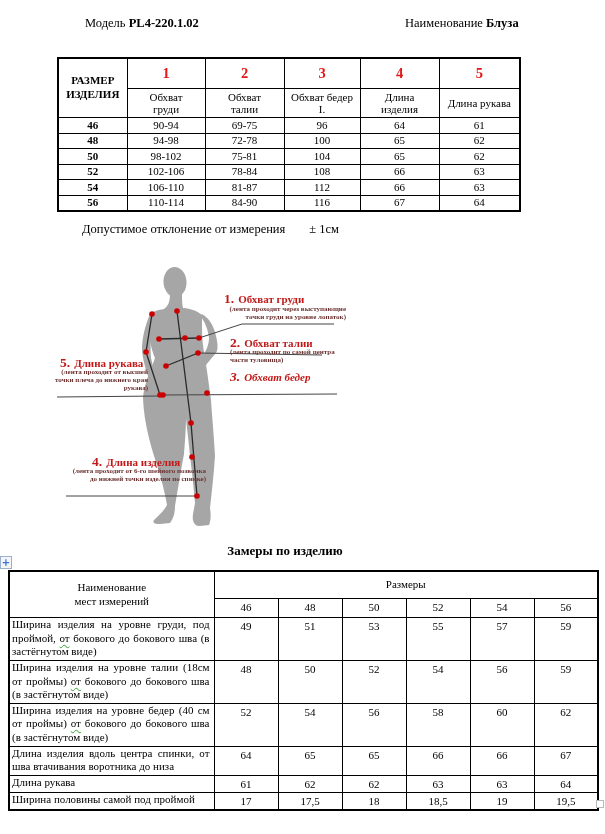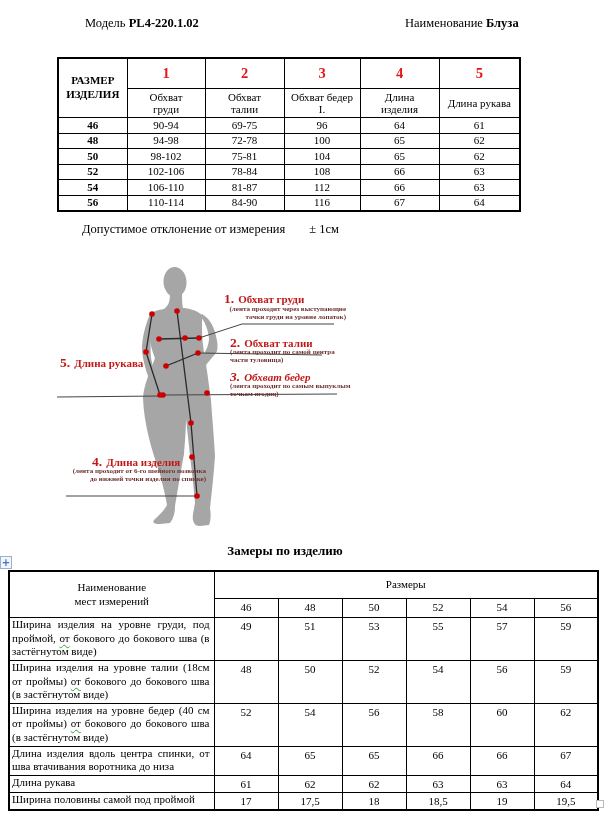--- a/index.html
+++ b/index.html
@@ -257,26 +257,26 @@
   <div class="dlabel" id="dlbl2h">
     <span class="dnum">2.</span>
     <span class="dtitle">Обхват талии</span>
   </div>
   <div class="ddesc" id="dlbl2d">(лента проходит по самой центра части туловища)</div>
 
   <div class="dlabel" id="dlbl3h">
     <span class="dnum">3.</span>
     <span class="dtitle">Обхват бедер</span>
   </div>
-  <div class="ddesc" id="dlbl3d">(лента проходит по самым выпуклым точкам ягодиц)</div>
 
   <div class="dlabel" id="dlbl5h">
     <span class="dnum">5.</span>
     <span class="dtitle">Длина рукава</span>
   </div>
+  <div class="ddesc" id="dlbl5d">(лента проходит от высшей точки плеча до нижнего края рукава)</div>
 
   <div class="dlabel" id="dlbl4h">
     <span class="dnum">4.</span>
     <span class="dtitle">Длина изделия</span>
   </div>
   <div class="ddesc" id="dlbl4d">(лента проходит от 6-го шейного позвонка до нижней точки изделия по спинке)</div>
 </div>
 
 <div class="abs" id="zamery-title">Замеры по изделию</div>
 

